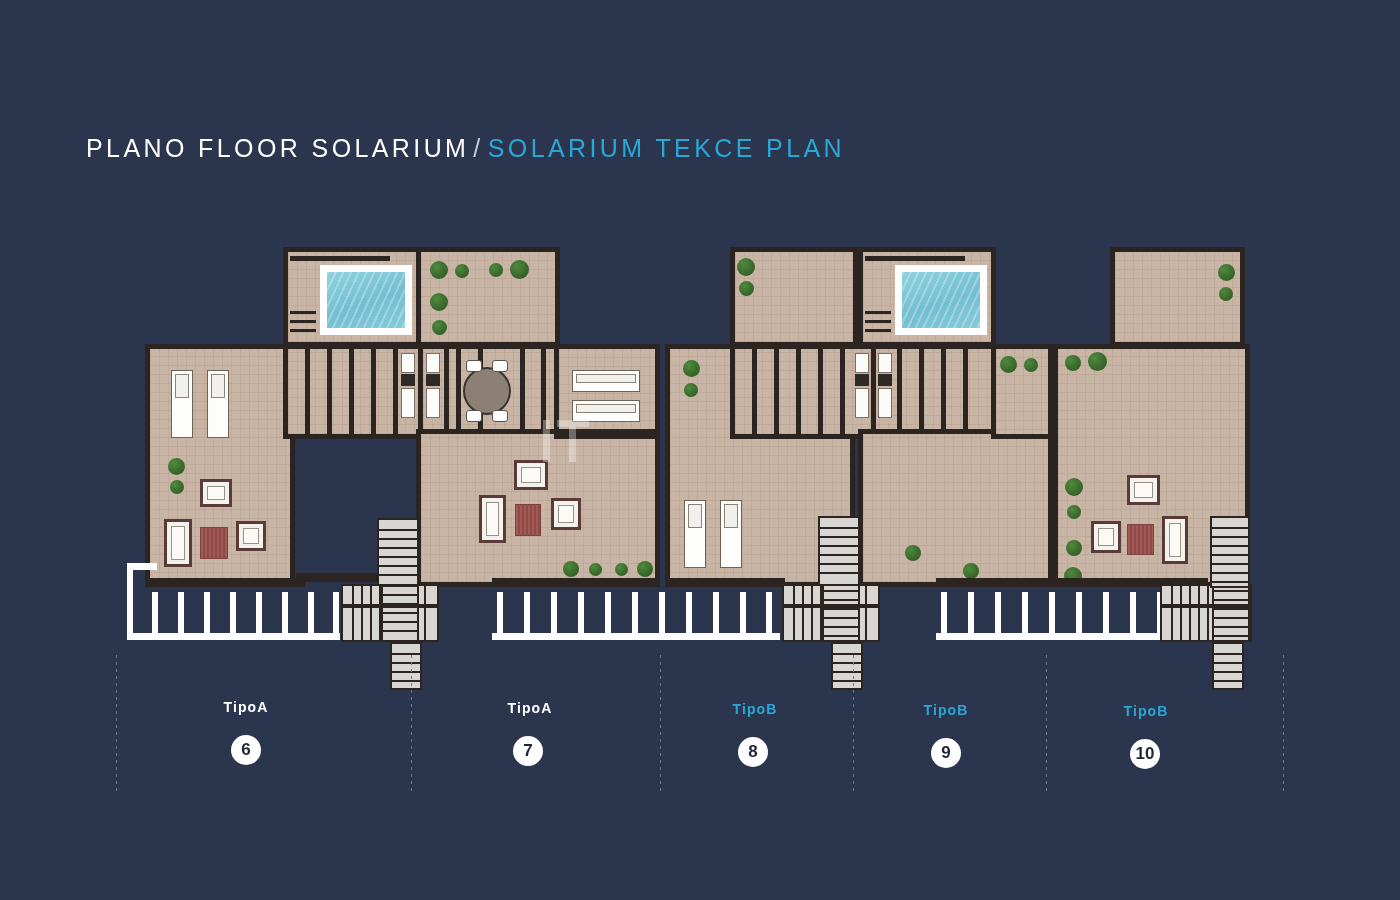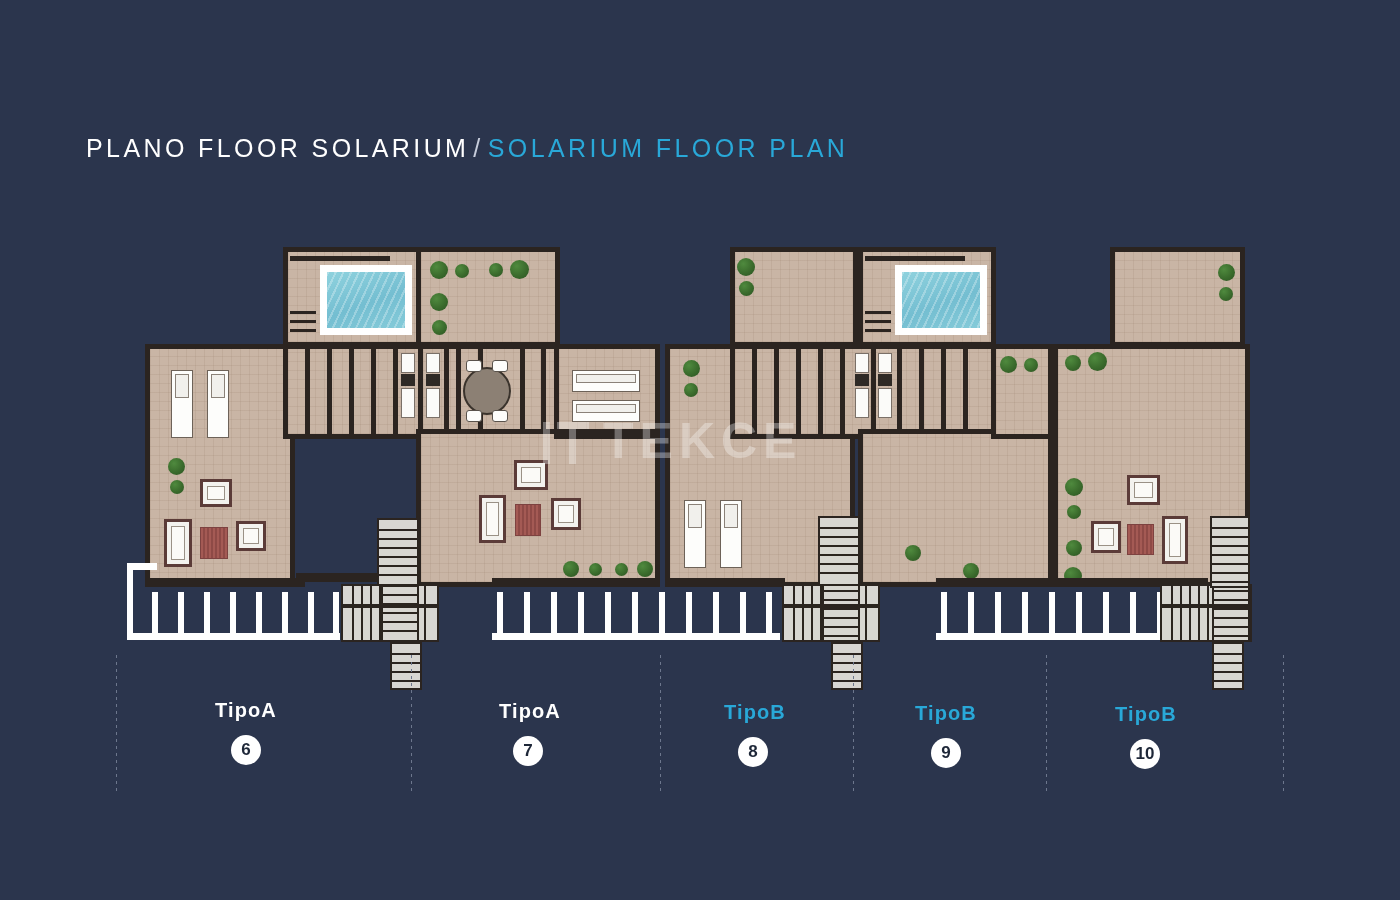--- a/index.html
+++ b/index.html
@@ -70,33 +70,33 @@
     opacity:.33; pointer-events:none;
   }
   #wm-mark{ width:46px; height:46px; position:relative; }
   #wm-mark span{ position:absolute; background:#ffffff; }
   #wm-text{ color:#ffffff; font-size:50px; font-weight:700; letter-spacing:6px; line-height:1; }
 
   
   .divider{ position:absolute; width:1px; top:655px; height:136px;
             background:repeating-linear-gradient(180deg,#6d778d 0 3px, transparent 3px 7px); }
   .unit-label{ position:absolute; text-align:center; width:160px;
-               font-size:20px; font-weight:700; letter-spacing:1.1px; }
+               font-size:14px; font-weight:700; letter-spacing:1.1px; }
   .unit-label.a{ color:#ffffff; }
   .unit-label.b{ color:#29a8d8; }
   .unit-circle{ position:absolute; width:30px; height:30px; border-radius:50%;
                 background:#ffffff; color:#1e2738;
                 display:flex; align-items:center; justify-content:center;
                 font-size:17px; font-weight:700; }
 </style>
 </head>
 <body>
 
 <div id="title-bar">
-  <span id="title-es">PLANO FLOOR SOLARIUM</span><span id="title-sep">/</span><span id="title-en">SOLARIUM FLOOR PLAN</span>
+  <span id="title-es">PLANO FLOOR SOLARIUM</span><span id="title-sep">/</span><span id="title-en">SOLARIUM TEKCE PLAN</span>
 </div>
 
 <div id="plan">
 
   <div class="floor" style="left:150px;top:349px;width:140px;height:233px;"></div>
   <div class="room" style="left:145px;top:344px;width:150px;height:243px;"></div>
 
   <div class="lounger" style="left:171px;top:370px;width:22px;height:68px;"></div>
   <div class="lounger" style="left:207px;top:370px;width:22px;height:68px;"></div>
 
@@ -423,21 +423,20 @@
       <div class="stair-tread-h" style="top: 54px;"></div>
     </div>
 </div>
 
 <div id="watermark">
   <div id="wm-mark">
     <span style="left:0;top:4px;width:7px;height:42px;"></span>
     <span style="left:14px;top:4px;width:32px;height:7px;"></span>
     <span style="left:26px;top:4px;width:7px;height:42px;"></span>
   </div>
-  <div id="wm-text">TEKCE</div>
 </div>
 
 <div id="legend">
   <div class="divider" style="left:116px;"></div>
   <div class="divider" style="left:411px;"></div>
   <div class="divider" style="left:660px;"></div>
   <div class="divider" style="left:853px;"></div>
   <div class="divider" style="left:1046px;"></div>
   <div class="divider" style="left:1283px;"></div>
 

